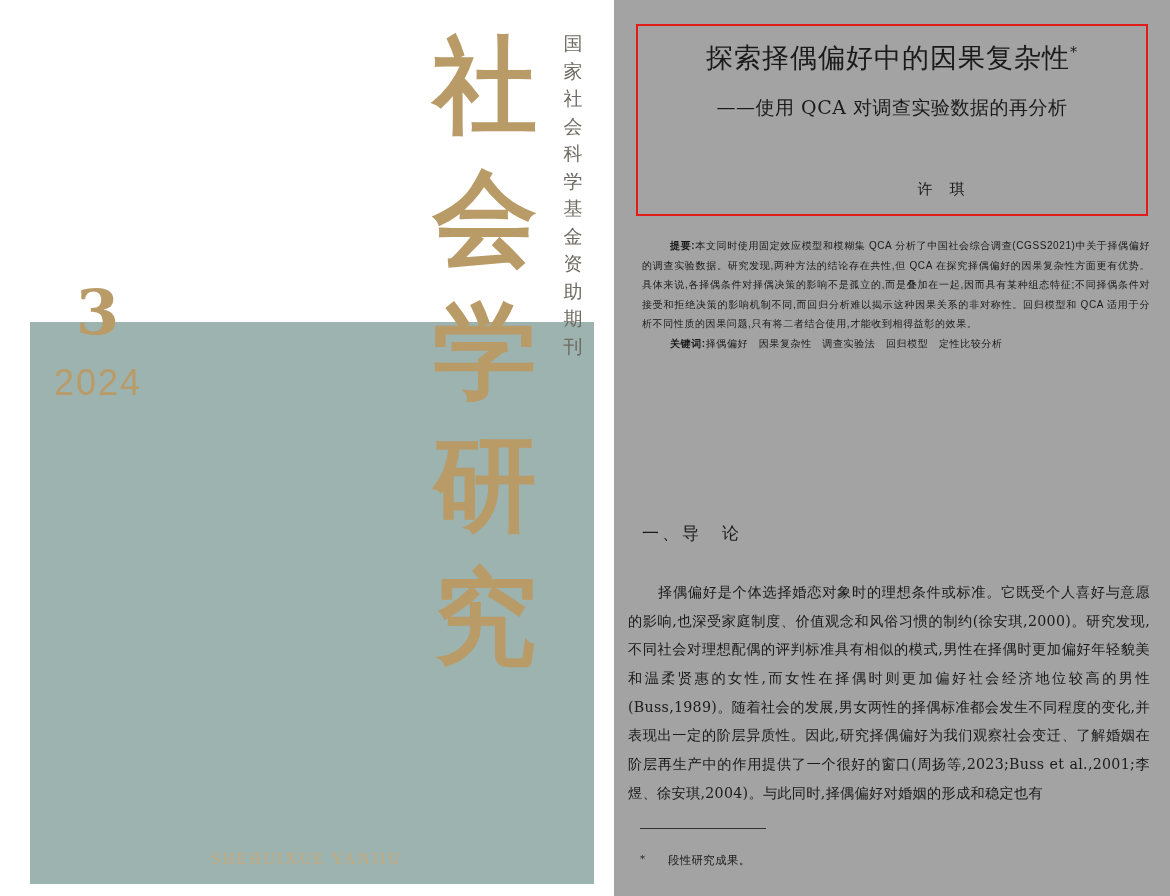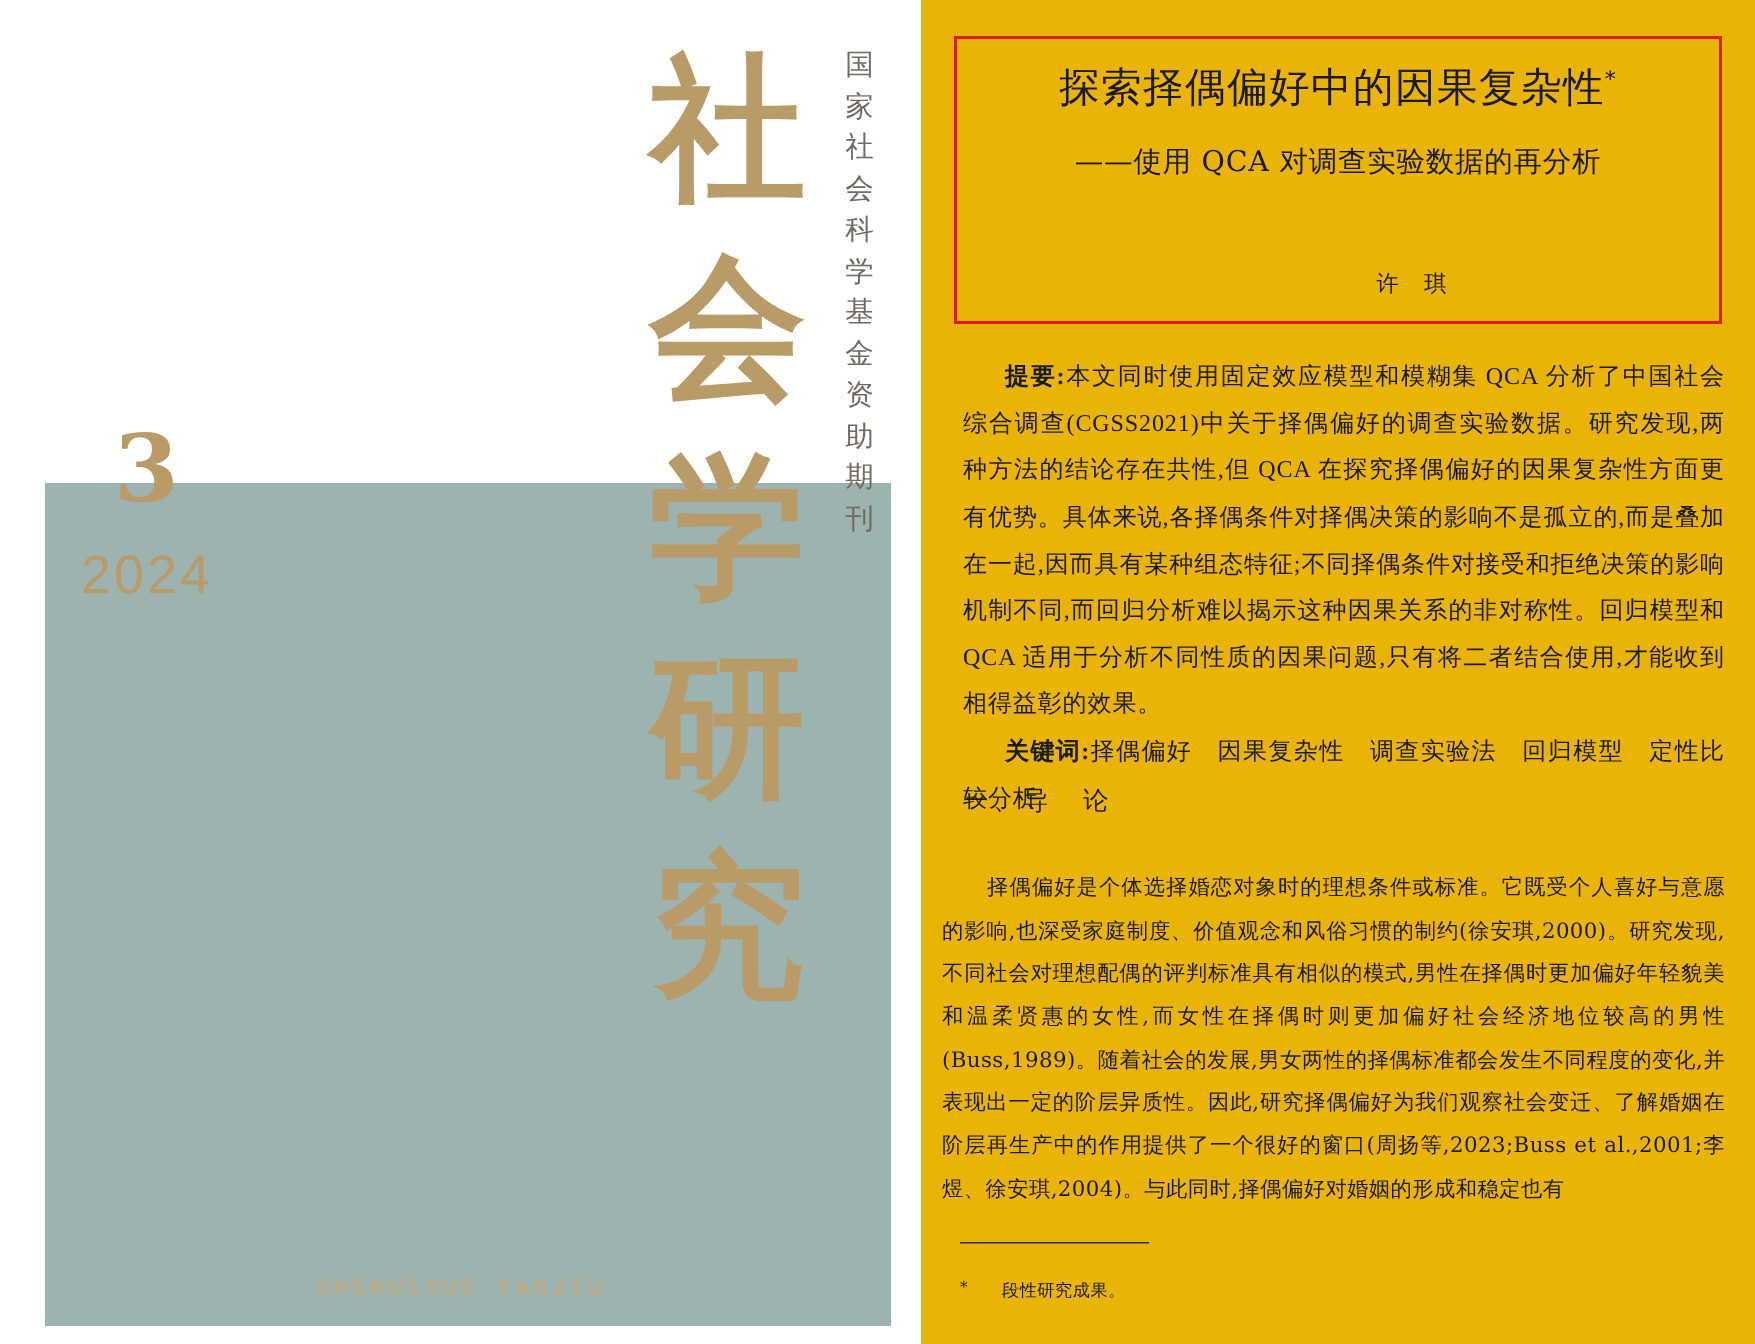--- a/index.html
+++ b/index.html
@@ -82,34 +82,34 @@
     font-size: 36px;
     letter-spacing: 2px;
     color: #b99b68;
   }
   .cover-pinyin {
     position: absolute;
     left: 0;
     top: 850px;
     width: 614px;
     text-align: center;
-    font-family: Liberation Mono, monospace;
+    font-family: Liberation Serif, serif;
     font-size: 16px;
     letter-spacing: 2.5px;
     color: #c8a97a;
   }
 
   
   .article {
     position: absolute;
     left: 614px;
     top: 0;
     width: 556px;
     height: 896px;
-    background: #eab308;
+    background: #a3a3a3;
   }
   .title-box {
     position: absolute;
     left: 22px;
     top: 24px;
     width: 512px;
     height: 192px;
     border: 2px solid #e01b18;
     box-sizing: border-box;
   }
@@ -149,22 +149,22 @@
     font-size: 15px;
     color: #1a1a1a;
     letter-spacing: 6px;
   }
 
   .abstract {
     position: absolute;
     left: 28px;
     top: 236px;
     width: 508px;
-    font-family: Liberation Serif, serif;
-    font-size: 16px;
+    font-family: Liberation Sans, sans-serif;
+    font-size: 10px;
     line-height: 1.95;
     color: #1a1a1a;
     text-align: justify;
     letter-spacing: 0.6px;
   }
   .abstract p { margin: 0; }
   .abstract .lead { text-indent: 28px; }
   .abstract b { font-weight: 700; }
 
   .section-head {

